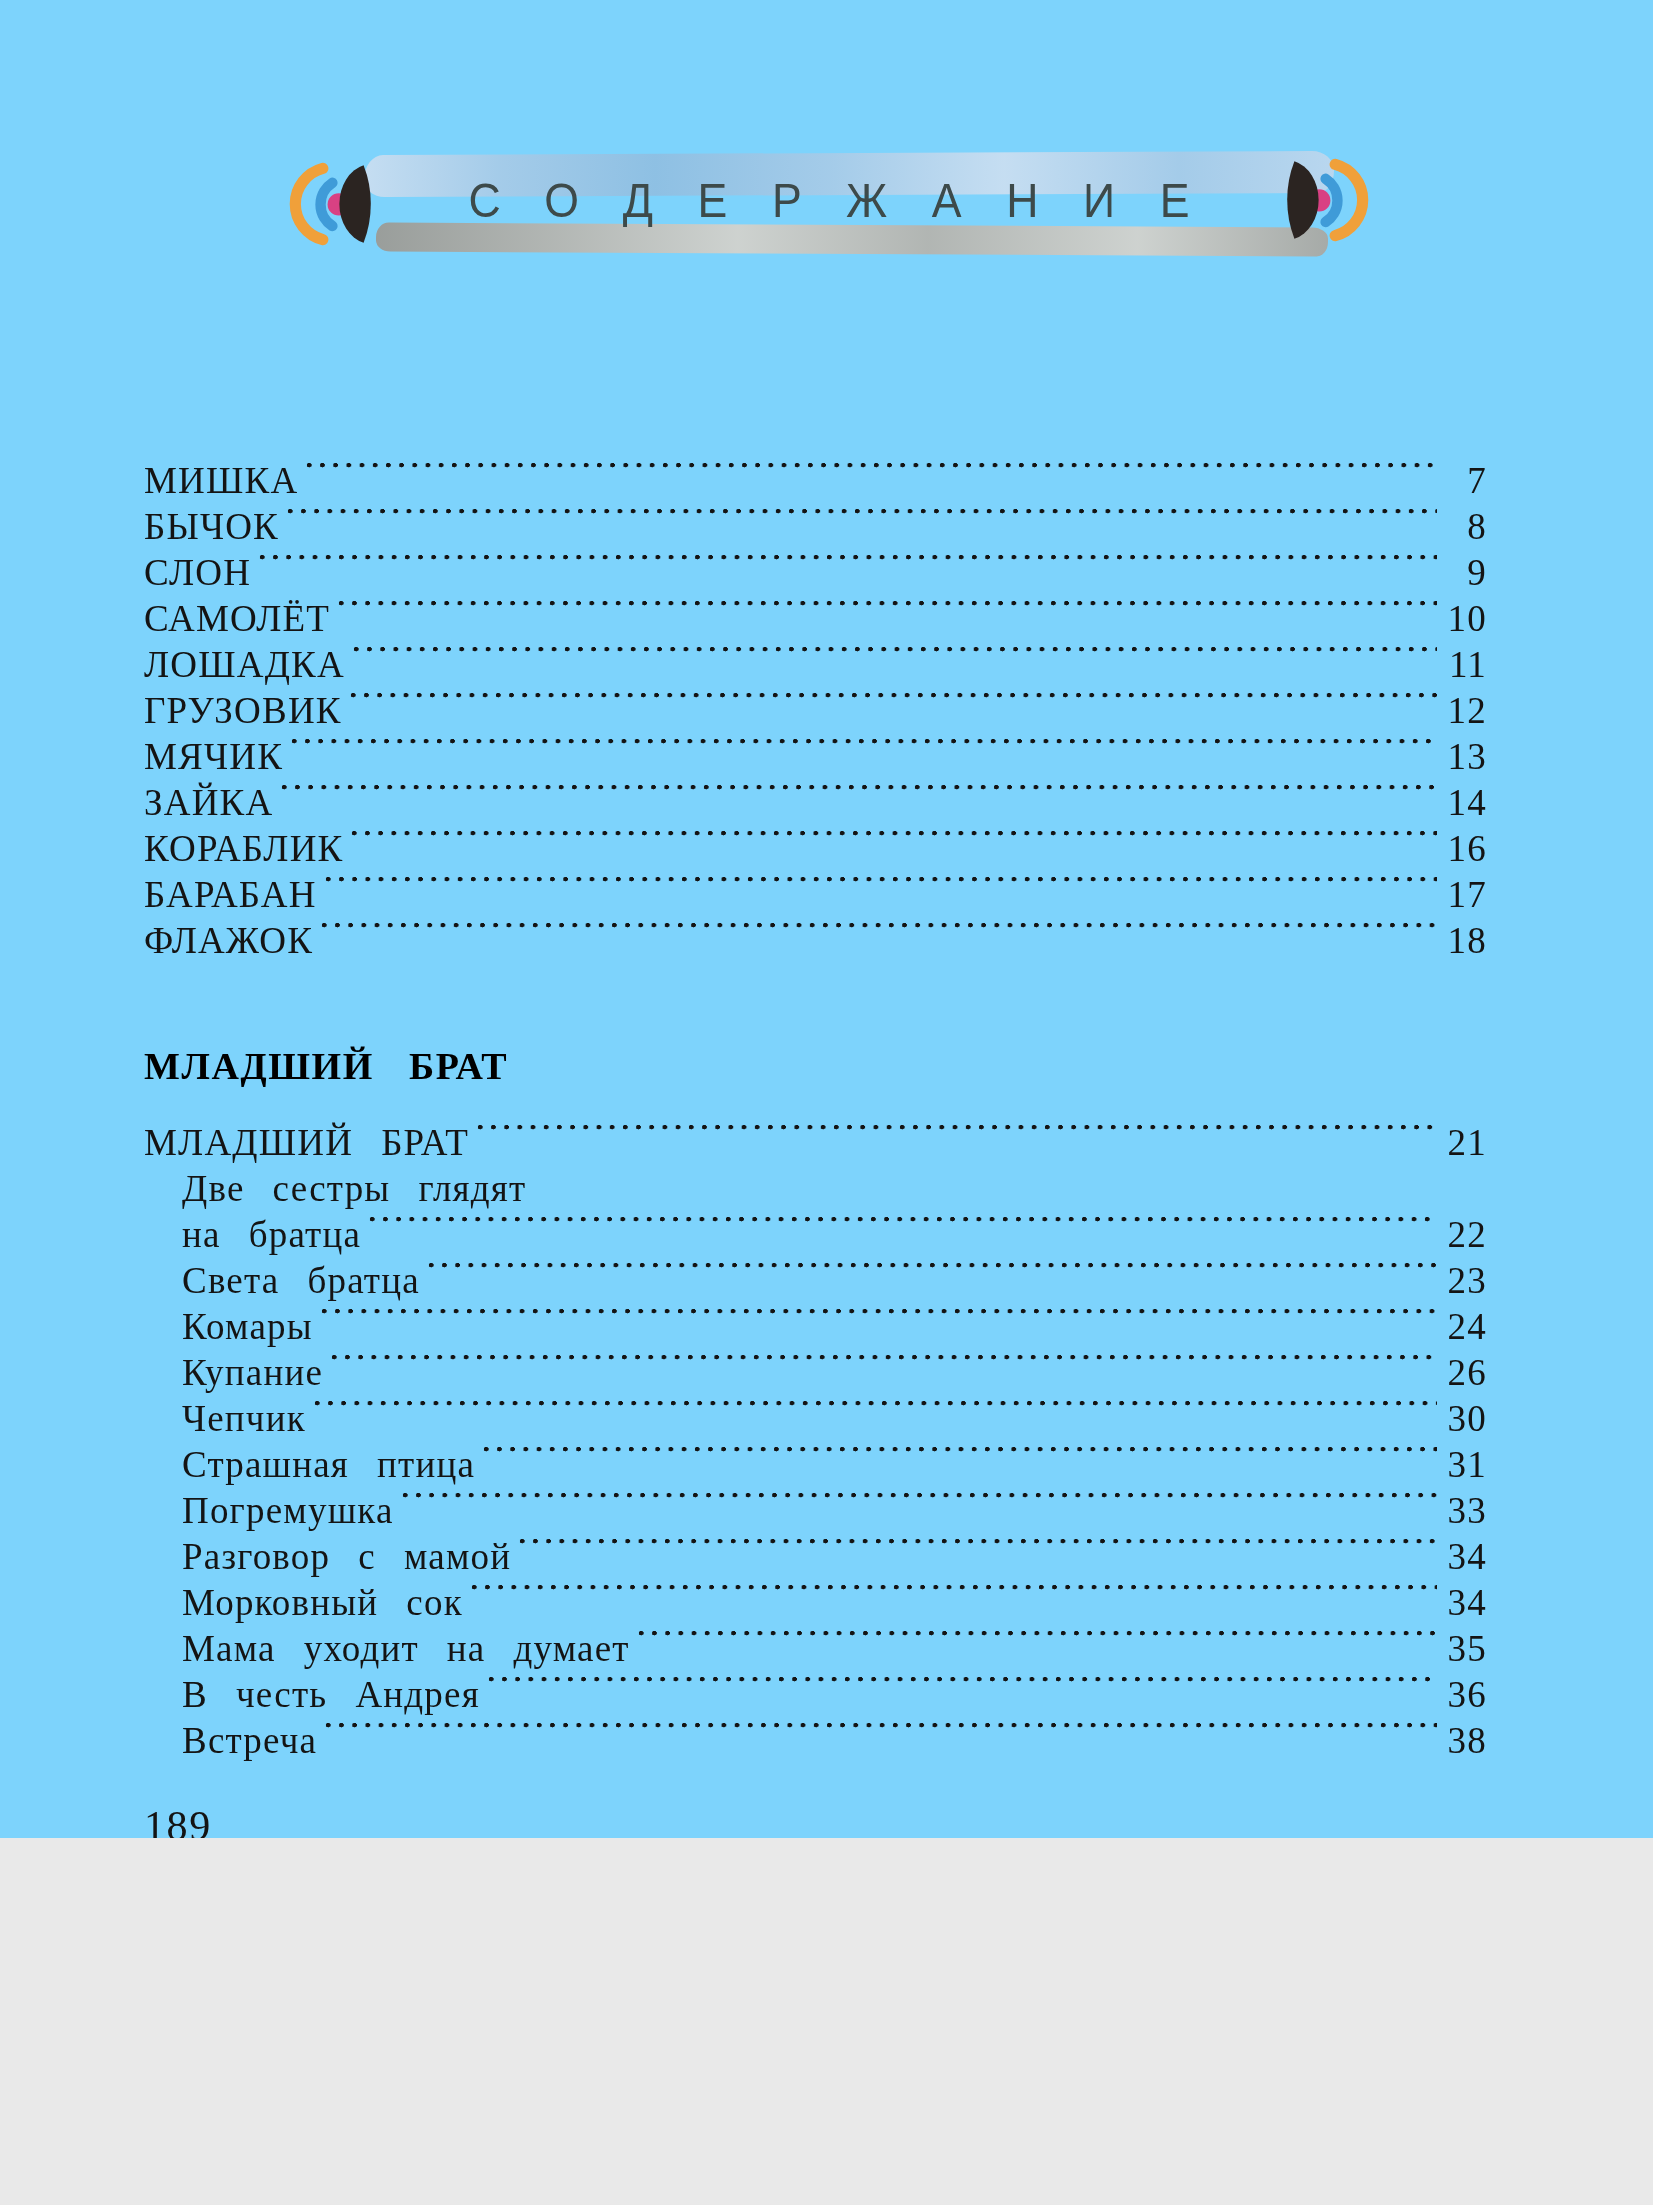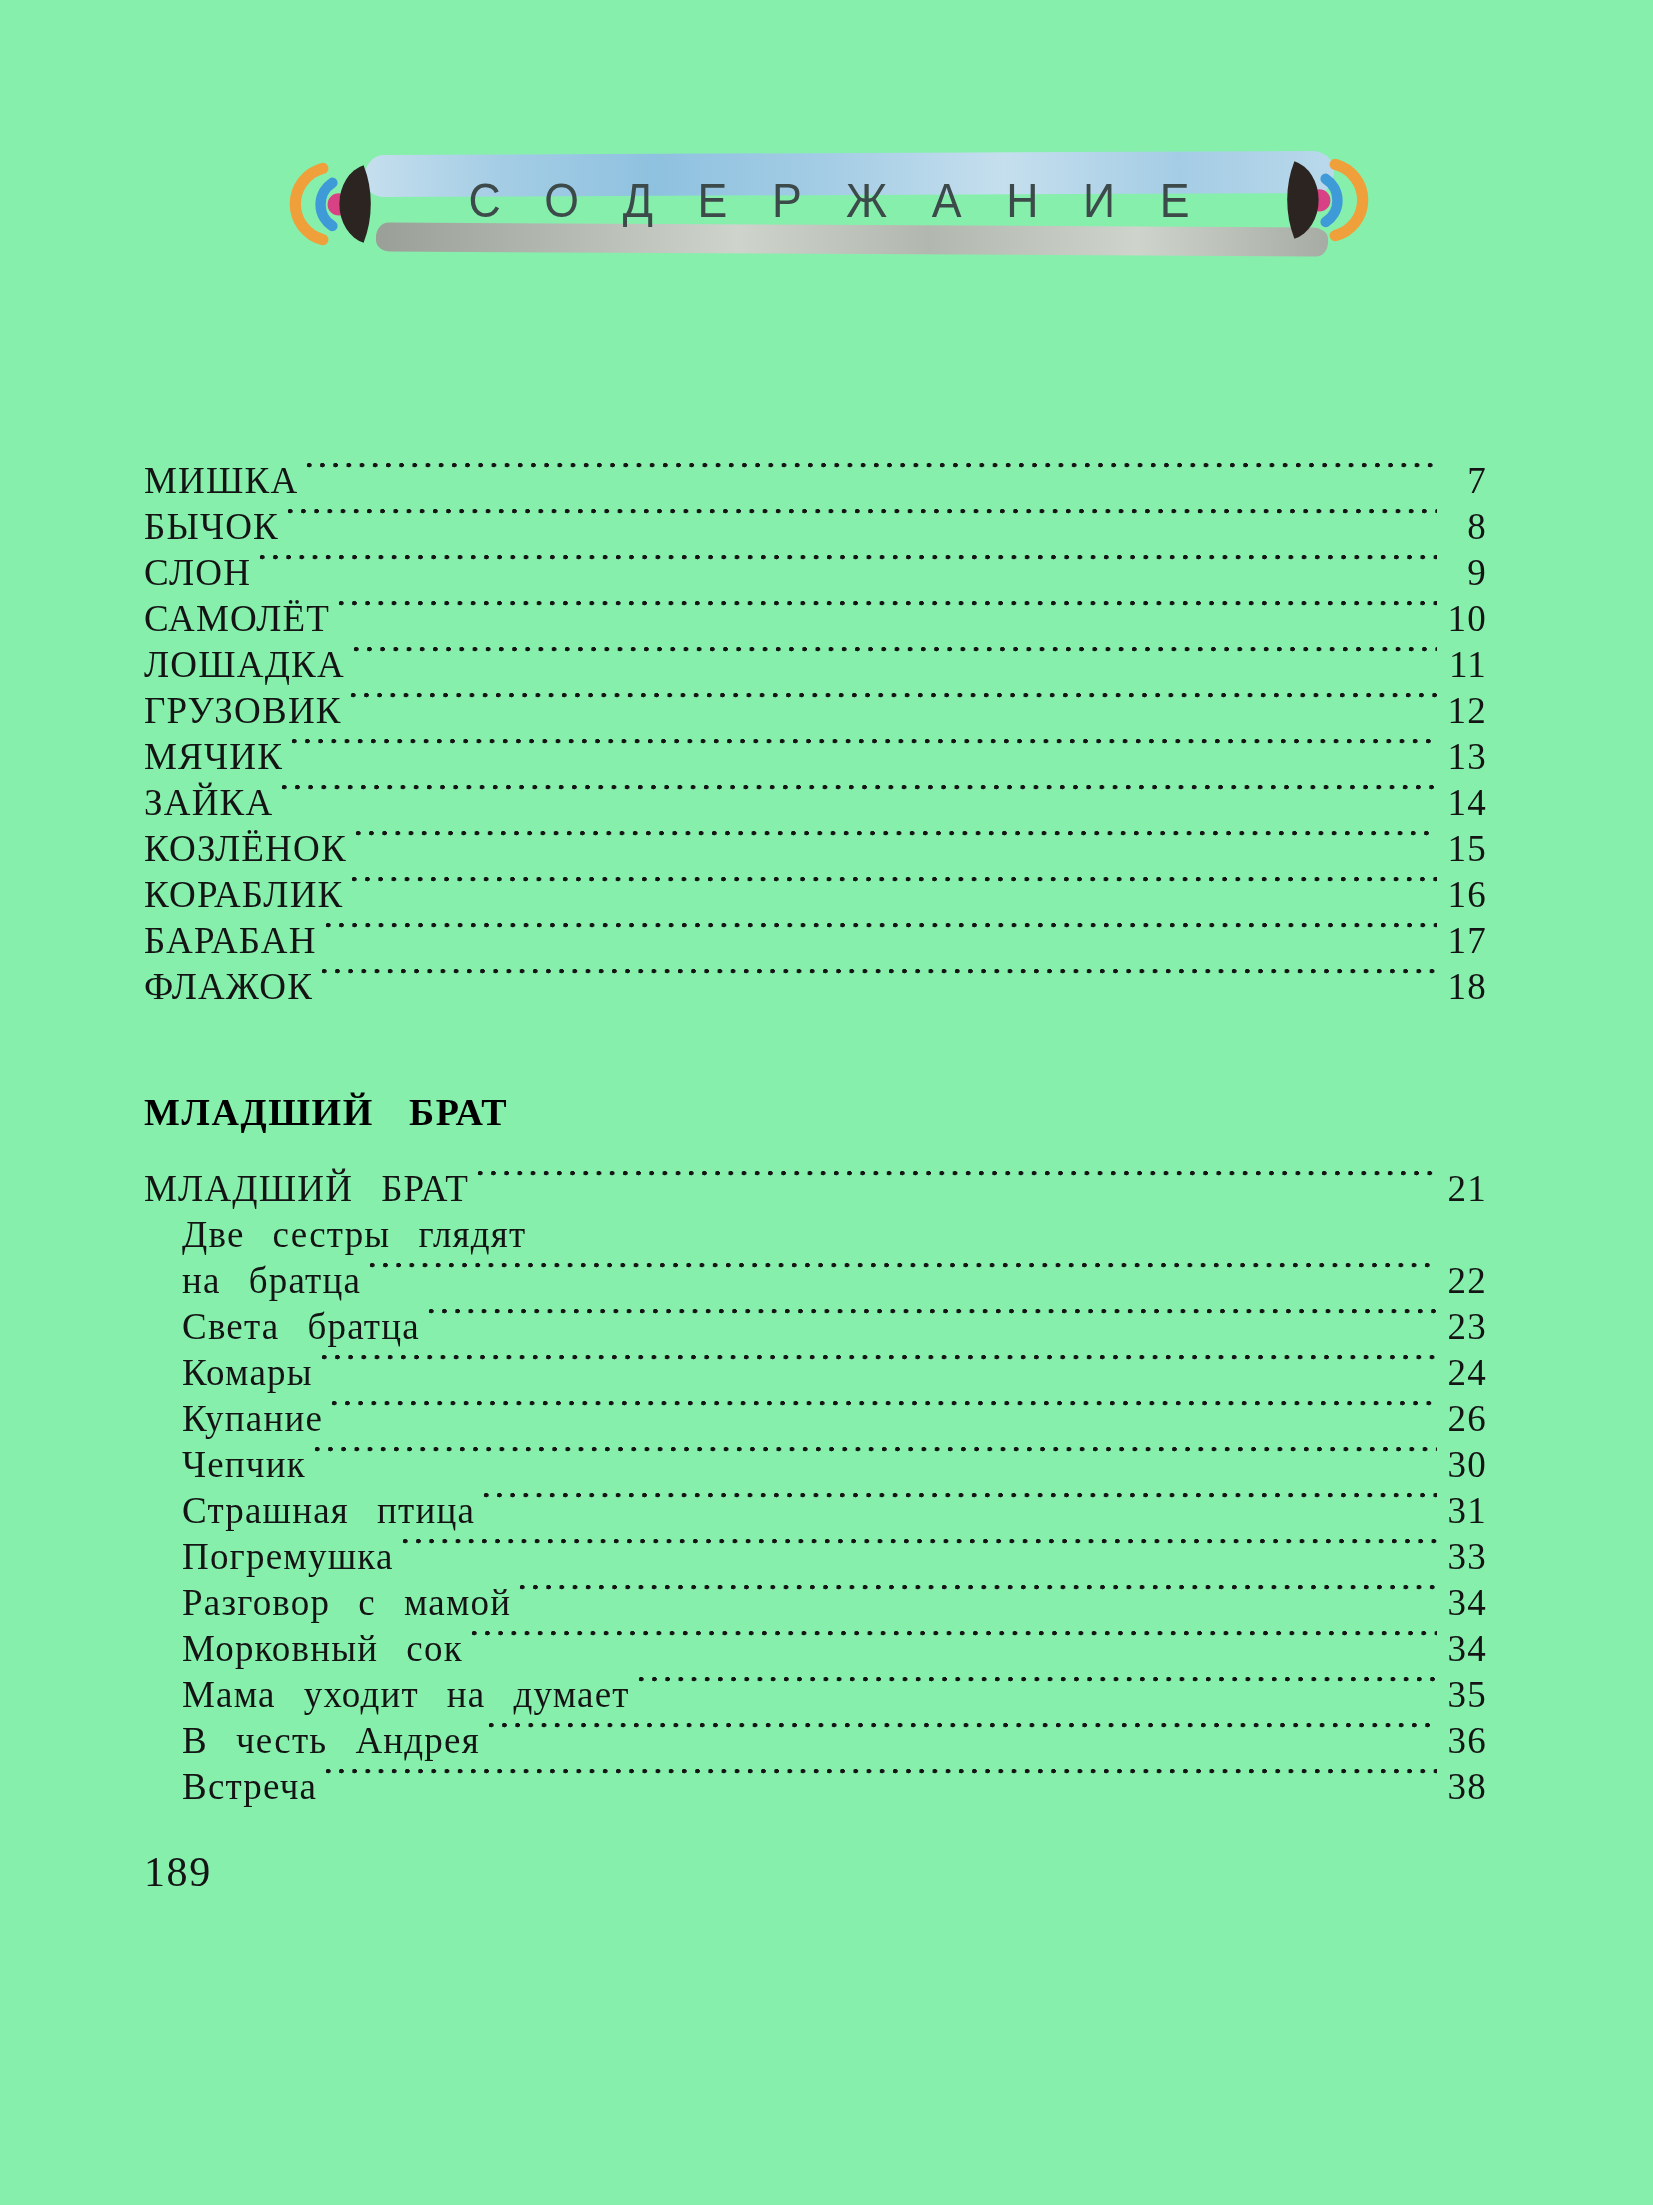--- a/index.html
+++ b/index.html
@@ -1,19 +1,19 @@
 <!DOCTYPE html>
 <html style="--text_ink: #141414; --title_ink: #3d4a4a; --blue_stripe: #a6cbe8; --blue_stripe_light: #c9def1; --gray_stripe: #b4b4af; --gray_stripe_light: #d2d2cd; --decor_black: #2b2421; --decor_orange: #f0a03a; --decor_blue: #3f9bd8; --decor_pink: #d84183;font-size:12.8px"><head>
 <meta charset="utf-8">
 <style>
   html,body{margin:0;padding:0;background:#e9e9e9;}
   .page{
     position:relative;
-    width:1654px;height:2205px;
-    background:#86efac;
+    width:1654px;height:1838px;
+    background:#7dd3fc;
     overflow:hidden;
     font-family:"Liberation Serif", serif;
     color:var(--text_ink,#141414);
   }
 
   
   .banner{position:absolute;left:288px;top:148px;width:1082px;height:116px;}
   .stripe{position:absolute;}
   .stripe-blue{
     left:76px;top:4.8px;width:970px;height:42px;
@@ -157,25 +157,20 @@
               <span class="t">МЯЧИК</span>
               <span class="dots"></span>
               <span class="pg">13</span>
             </div>
             <div class="row">
               <span class="t">ЗАЙКА</span>
               <span class="dots"></span>
               <span class="pg">14</span>
             </div>
             <div class="row">
-              <span class="t">КОЗЛЁНОК</span>
-              <span class="dots"></span>
-              <span class="pg">15</span>
-            </div>
-            <div class="row">
               <span class="t">КОРАБЛИК</span>
               <span class="dots"></span>
               <span class="pg">16</span>
             </div>
             <div class="row">
               <span class="t">БАРАБАН</span>
               <span class="dots"></span>
               <span class="pg">17</span>
             </div>
             <div class="row">

